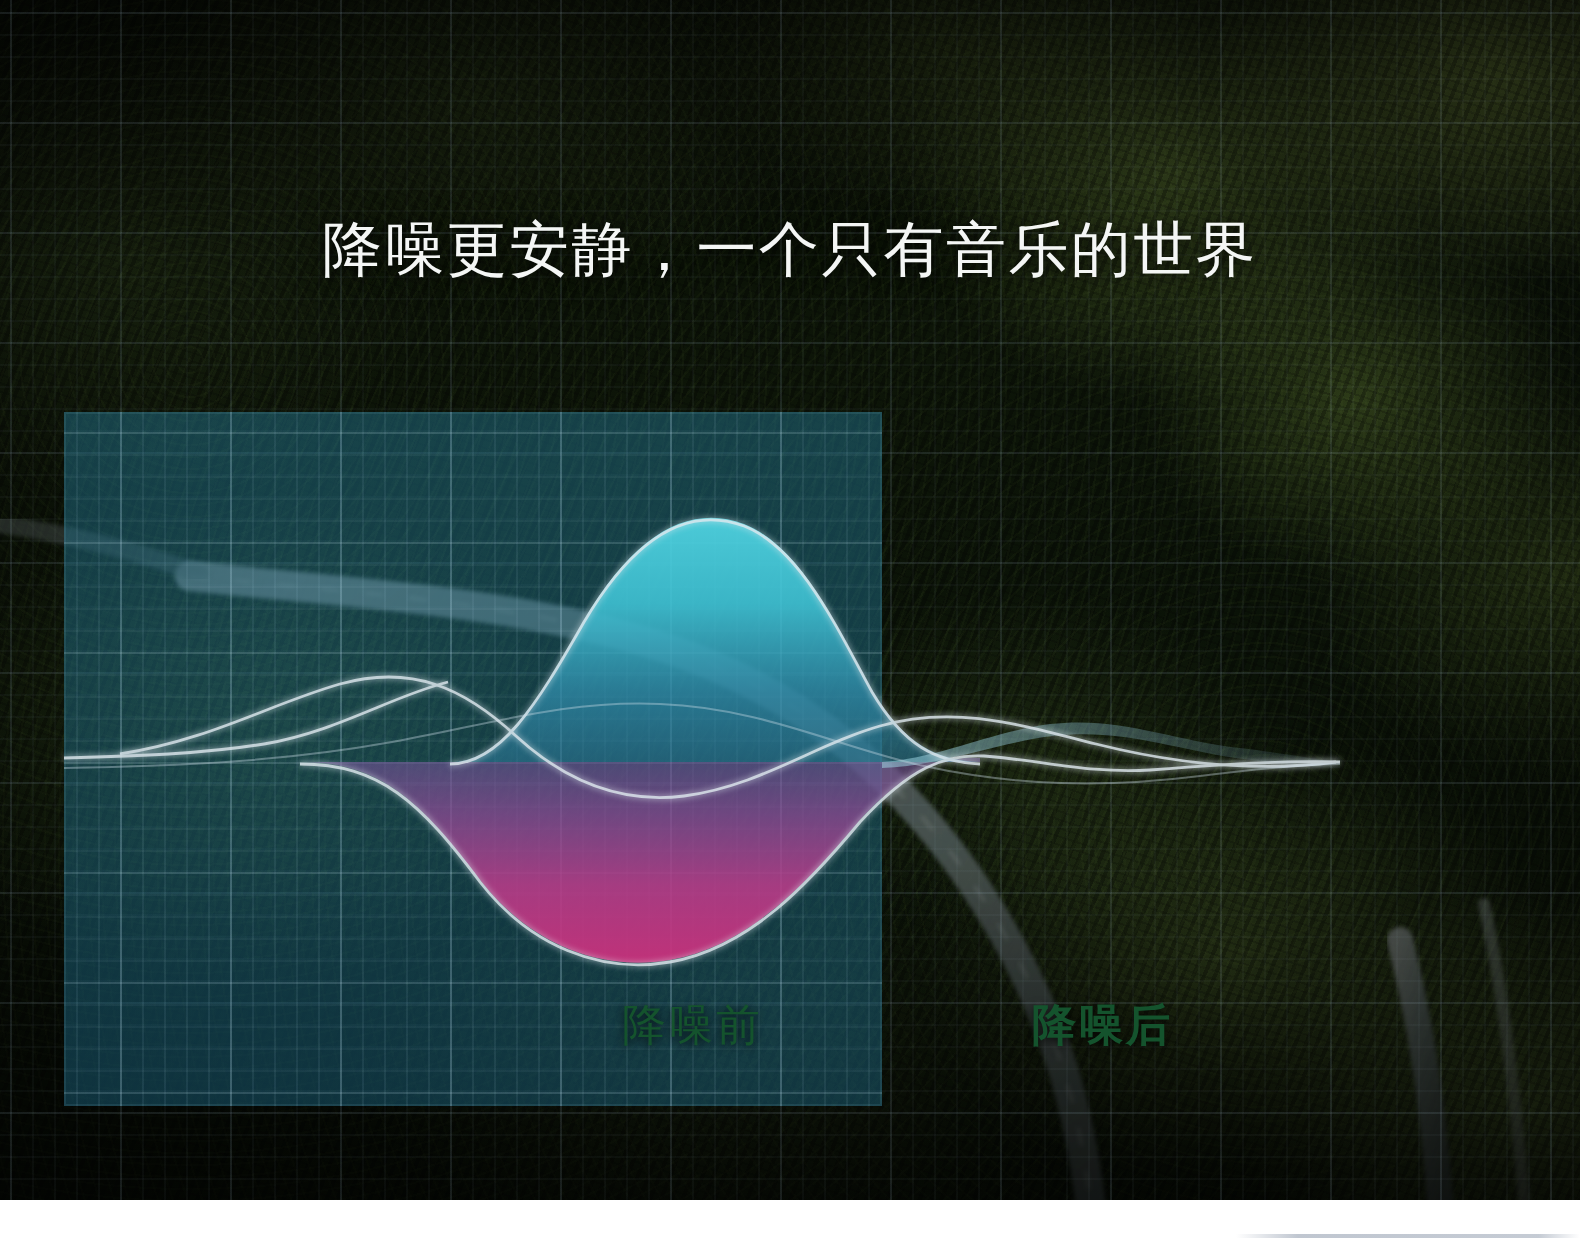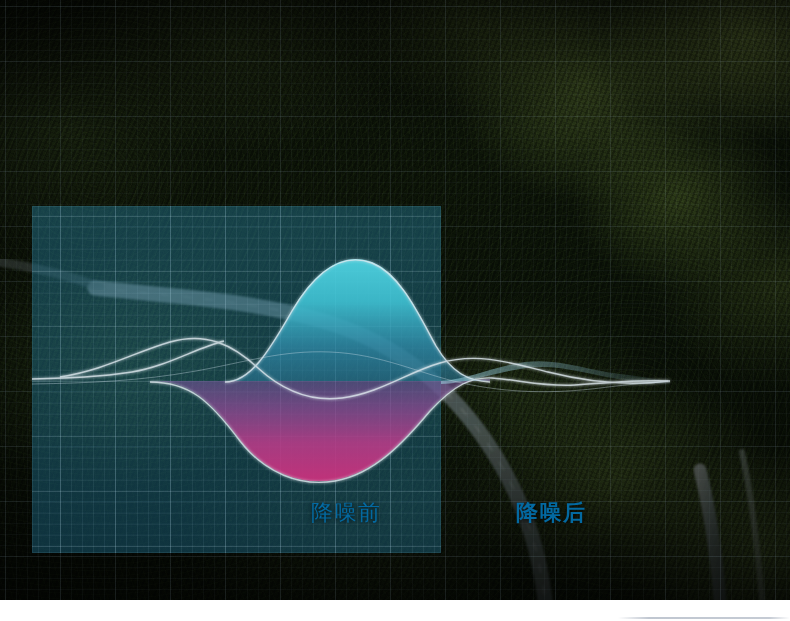--- a/index.html
+++ b/index.html
@@ -105,21 +105,21 @@
     line-height:36px;
     letter-spacing:1.2px;
     font-weight:400;
     text-shadow:0 1px 6px rgba(0,0,0,.75), 0 0 18px rgba(0,0,0,.45);
     white-space:nowrap;
   }
 
   
   .caption{
     position:absolute;
-    color:#0369a1;
+    color:#14532d;
     font-size:22px;
     line-height:26px;
     letter-spacing:1.5px;
     text-shadow:0 1px 5px rgba(0,0,0,.7);
     white-space:nowrap;
   }
   .caption.before{left:311px;top:500px;}
   .caption.after{left:516px;top:500px;font-weight:bold;}
 
   
@@ -223,20 +223,21 @@
                C400,274 418,313 436,346 C452,373 468,381 490,382"></path>
       <path d="M32,379 C70,378 100,377 132,372 C168,366 196,348 224,341"></path>
     </g>
 
     <g fill="none" stroke="#cfe0ea" stroke-width="1" opacity=".38">
       <path d="M32,384 C90,383 140,381 196,371 C246,362 282,350 330,352
                C382,354 420,374 462,383 C508,393 552,394 600,388 C632,384 654,382 670,382"></path>
     </g>
   </svg>
 
+  <div class="headline">降噪更安静，一个只有音乐的世界</div>
 
   <div class="caption before">降噪前</div>
   <div class="caption after">降噪后</div>
 
   <div class="bottom-strip"></div>
   <div class="bottom-hint"></div>
 
 </div>
 
 </body></html>

